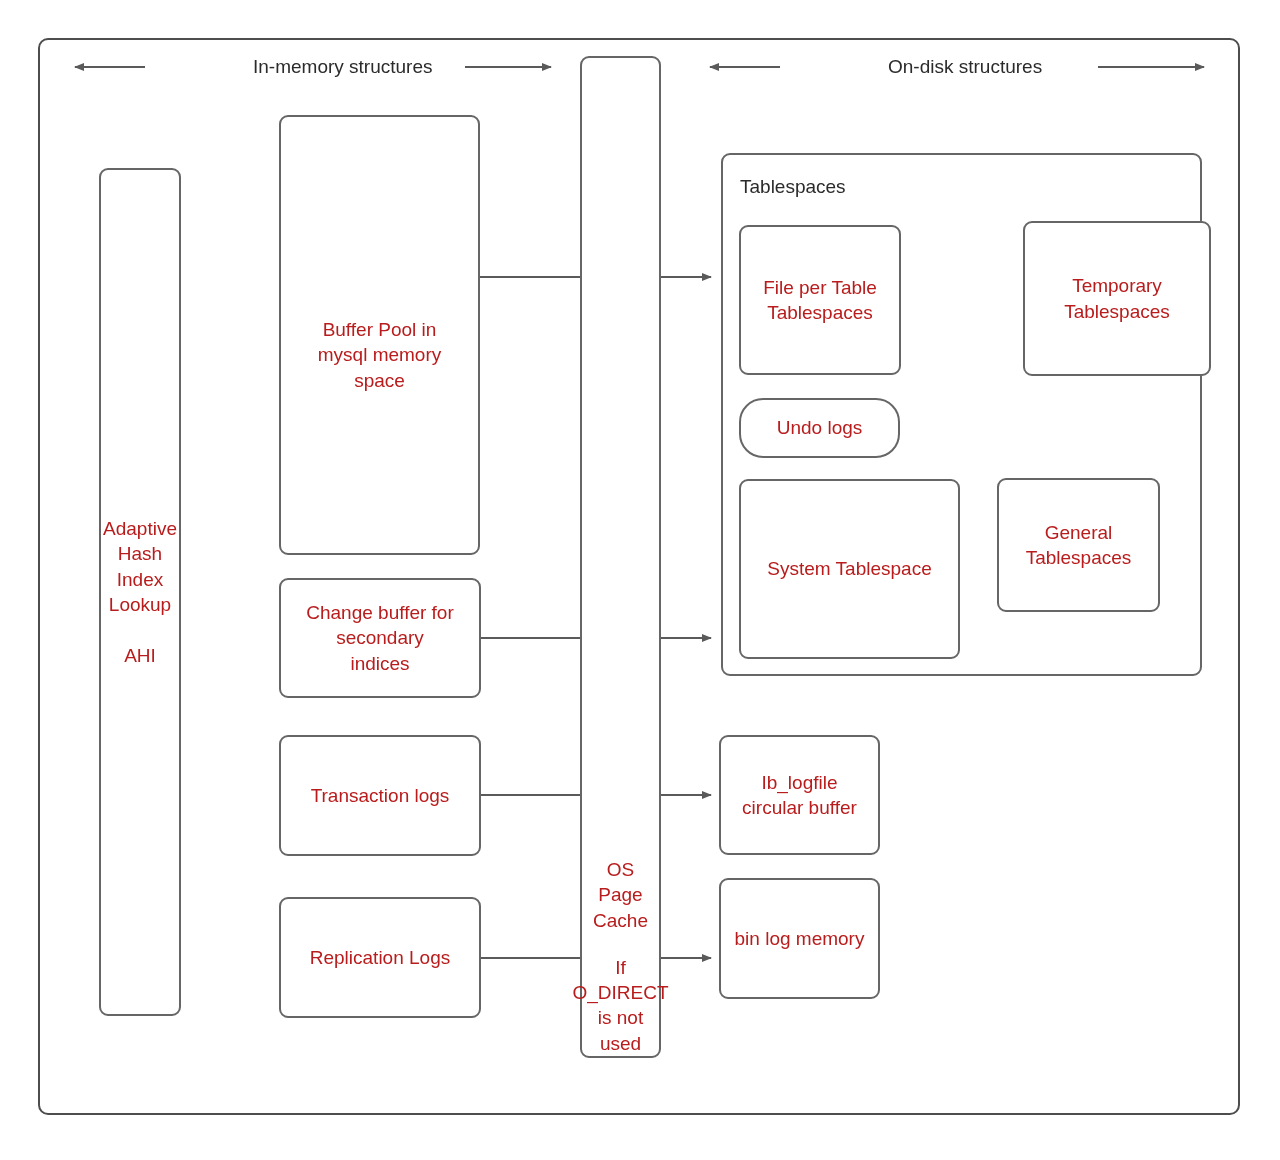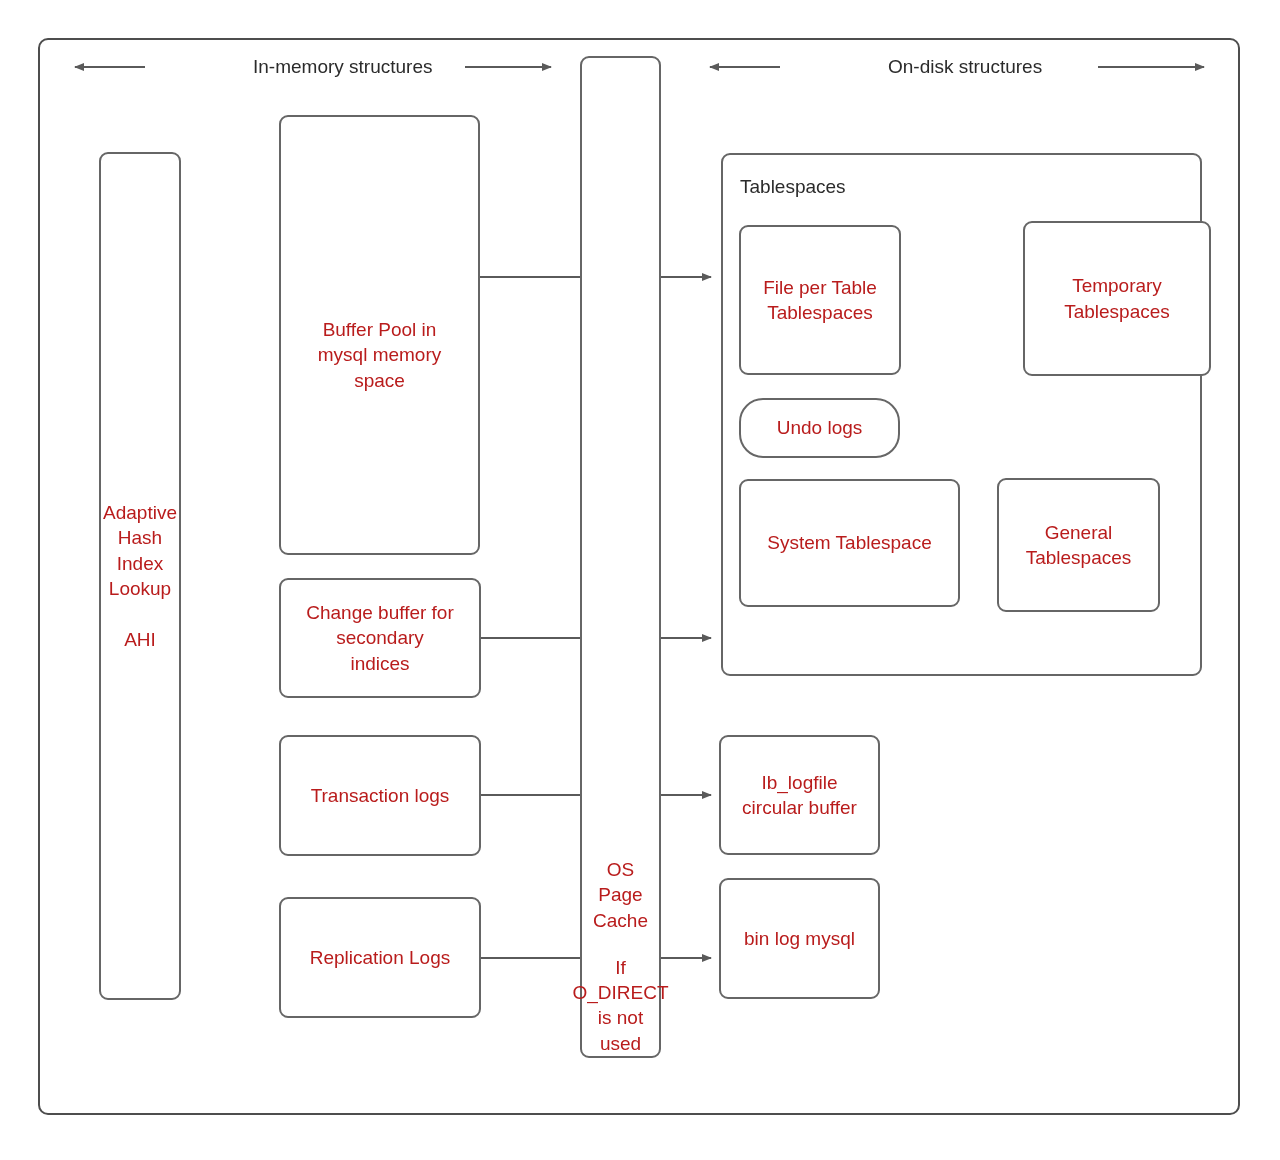--- a/index.html
+++ b/index.html
@@ -62,21 +62,21 @@
     <line x1="481" y1="638" x2="711" y2="638" stroke="#5a5a5a" stroke-width="2.2" marker-end="url(#arrEnd)"></line>
 
     <line x1="481" y1="795" x2="711" y2="795" stroke="#5a5a5a" stroke-width="2.2" marker-end="url(#arrEnd)"></line>
 
     <line x1="481" y1="958" x2="711" y2="958" stroke="#5a5a5a" stroke-width="2.2" marker-end="url(#arrEnd)"></line>
   </svg>
 
   <div class="hdr" style="left:253px;top:56px;">In-memory structures</div>
   <div class="hdr" style="left:888px;top:56px;">On-disk structures</div>
 
-  <div class="box" style="left:99px;top:152px;width:82px;height:848px;">
+  <div class="box" style="left:99px;top:168px;width:82px;height:848px;">
     <span class="txt overflow-txt-narrow">Adaptive
 Hash
 Index
 Lookup
 
 AHI</span>
   </div>
 
   <div class="box" style="left:279px;top:115px;width:201px;height:440px;">
     <span class="txt" style="margin-top:40px;">Buffer Pool in
@@ -120,31 +120,31 @@
 
   <div class="box" style="left:979px;top:221px;width:188px;height:155px;margin-left:44px;">
     <span class="txt">Temporary
 Tablespaces</span>
   </div>
 
   <div class="box" style="left:739px;top:398px;width:161px;height:60px;border-radius:24px;">
     <span class="txt">Undo logs</span>
   </div>
 
-  <div class="box" style="left:739px;top:479px;width:221px;height:128px;">
+  <div class="box" style="left:739px;top:479px;width:221px;height:180px;">
     <span class="txt">System Tablespace</span>
   </div>
 
   <div class="box" style="left:997px;top:478px;width:163px;height:134px;">
     <span class="txt">General
 Tablespaces</span>
   </div>
 
   <div class="box" style="left:719px;top:735px;width:161px;height:120px;">
     <span class="txt">Ib_logfile
 circular buffer</span>
   </div>
 
   <div class="box" style="left:719px;top:878px;width:161px;height:121px;">
-    <span class="txt">bin log mysql</span>
+    <span class="txt">bin log memory</span>
   </div>
 
 </div>
 
 </body></html>

